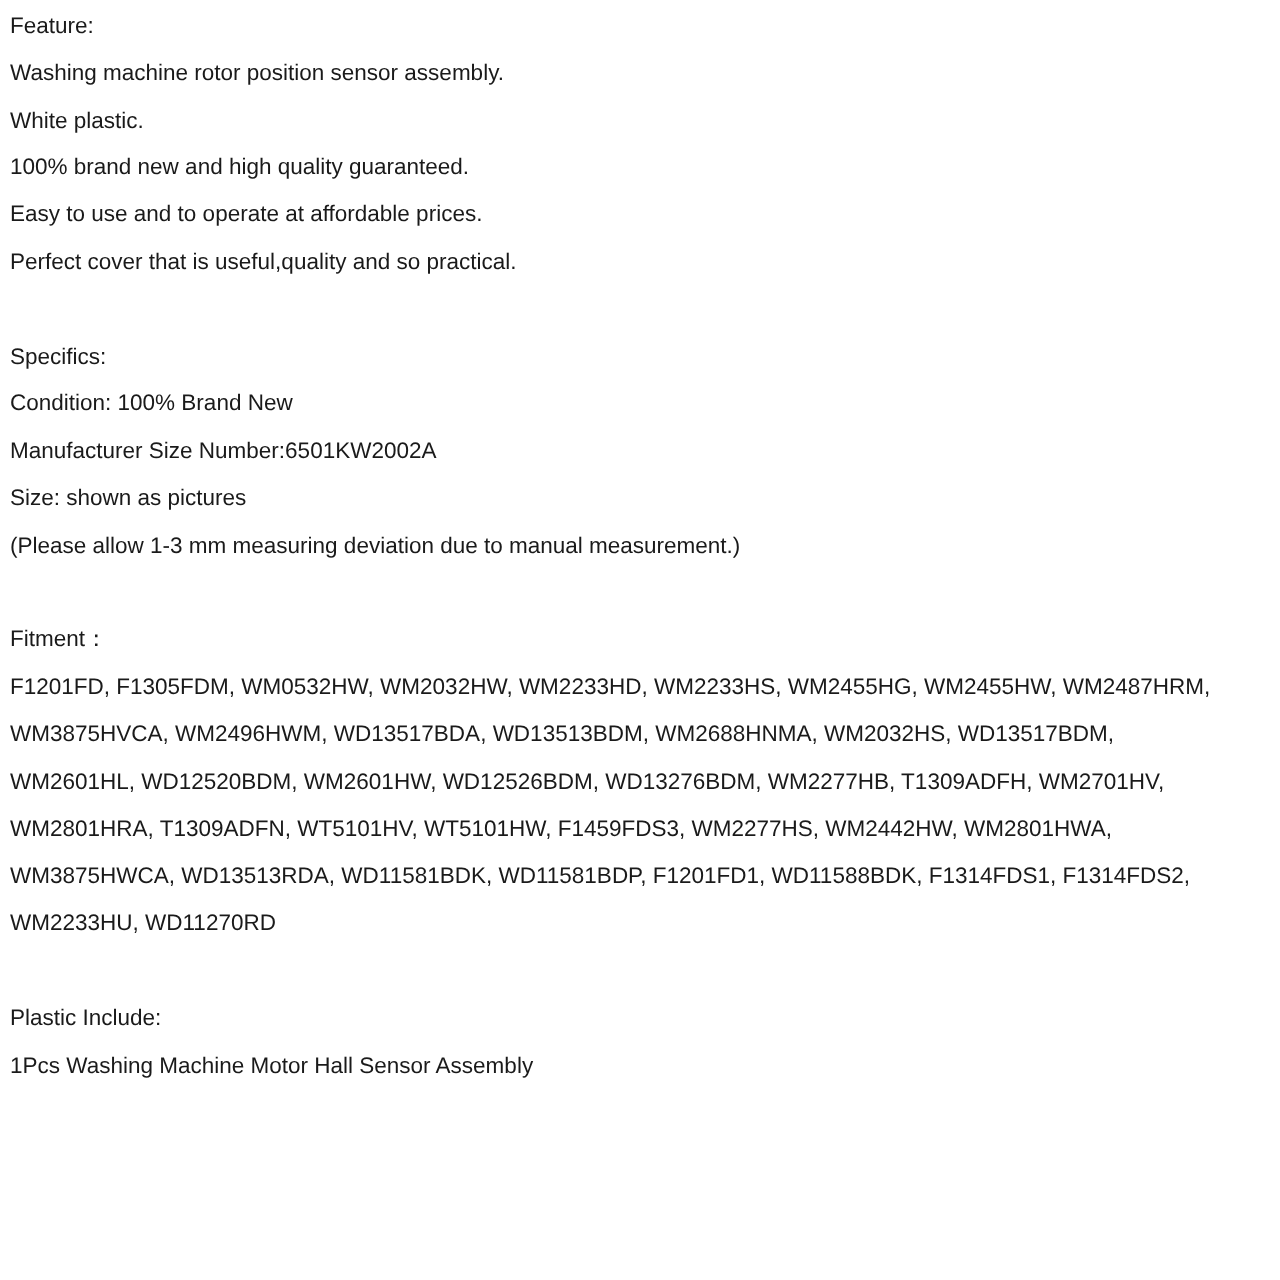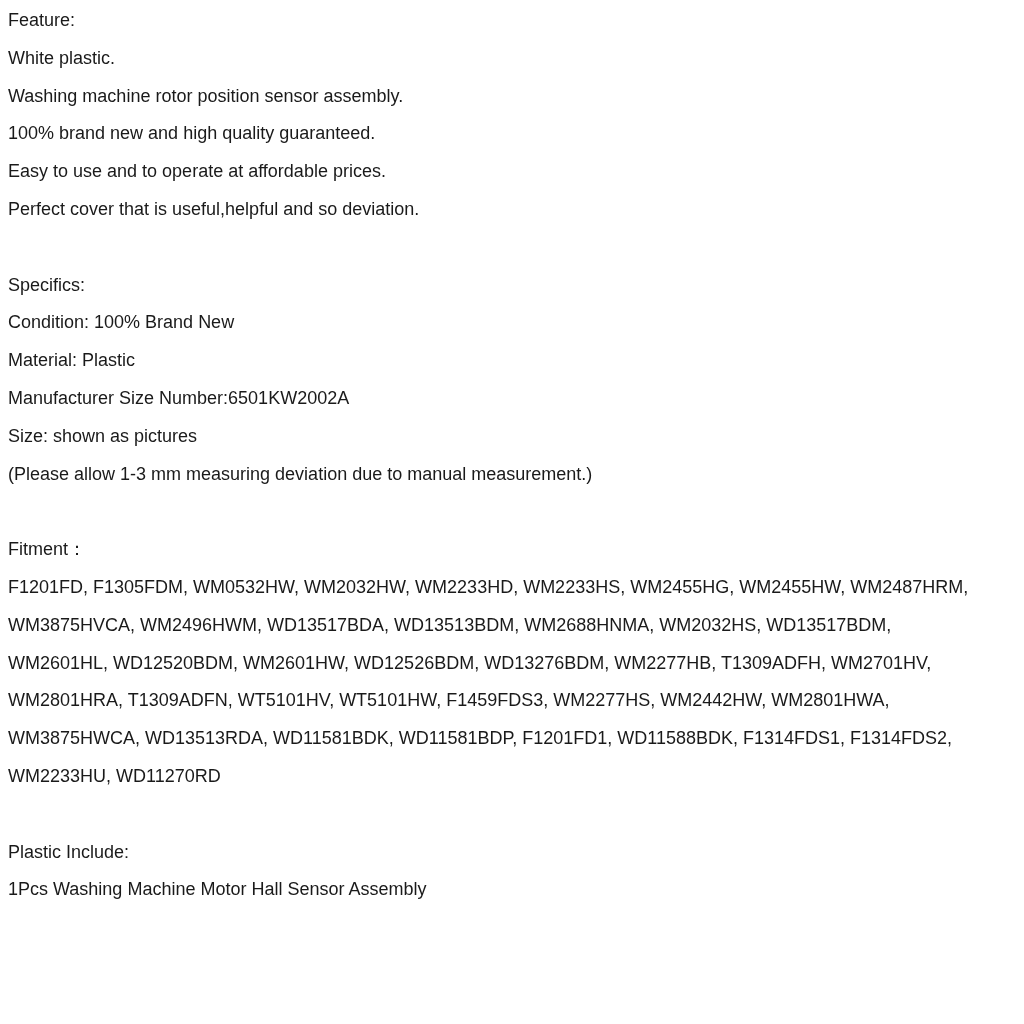--- a/index.html
+++ b/index.html
@@ -26,31 +26,30 @@
   .blank-line {
     height: 37.8px;
   }
 </style>
 </head>
 <body>
 
 <div class="page">
 
   <p class="line">Feature:</p>
+  <p class="line">Washing machine rotor position sensor assembly.</p>
   <p class="line">White plastic.</p>
-  <p class="line">Washing machine rotor position sensor assembly.</p>
   <p class="line">100% brand new and high quality guaranteed.</p>
   <p class="line">Easy to use and to operate at affordable prices.</p>
-  <p class="line">Perfect cover that is useful,helpful and so deviation.</p>
+  <p class="line">Perfect cover that is useful,quality and so practical.</p>
 
   <div class="blank-line"></div>
 
   <p class="line">Specifics:</p>
   <p class="line">Condition: 100% Brand New</p>
-  <p class="line">Material: Plastic</p>
   <p class="line">Manufacturer Size Number:6501KW2002A</p>
   <p class="line">Size: shown as pictures</p>
   <p class="line">(Please allow 1-3 mm measuring deviation due to manual measurement.)</p>
 
   <div class="blank-line"></div>
 
   <p class="line">Fitment：</p>
   <p class="line">F1201FD, F1305FDM, WM0532HW, WM2032HW, WM2233HD, WM2233HS, WM2455HG, WM2455HW, WM2487HRM,</p>
   <p class="line">WM3875HVCA, WM2496HWM, WD13517BDA, WD13513BDM, WM2688HNMA, WM2032HS, WD13517BDM,</p>
   <p class="line">WM2601HL, WD12520BDM, WM2601HW, WD12526BDM, WD13276BDM, WM2277HB, T1309ADFH, WM2701HV,</p>

